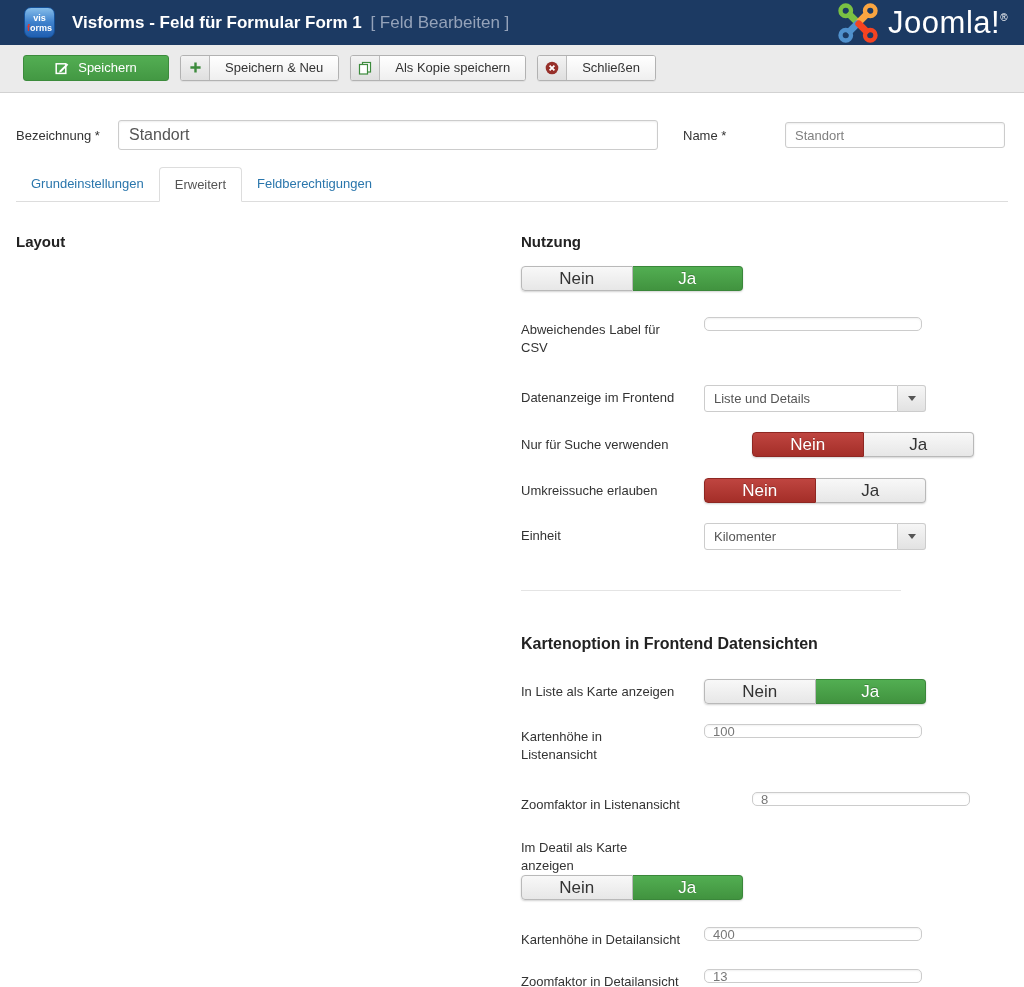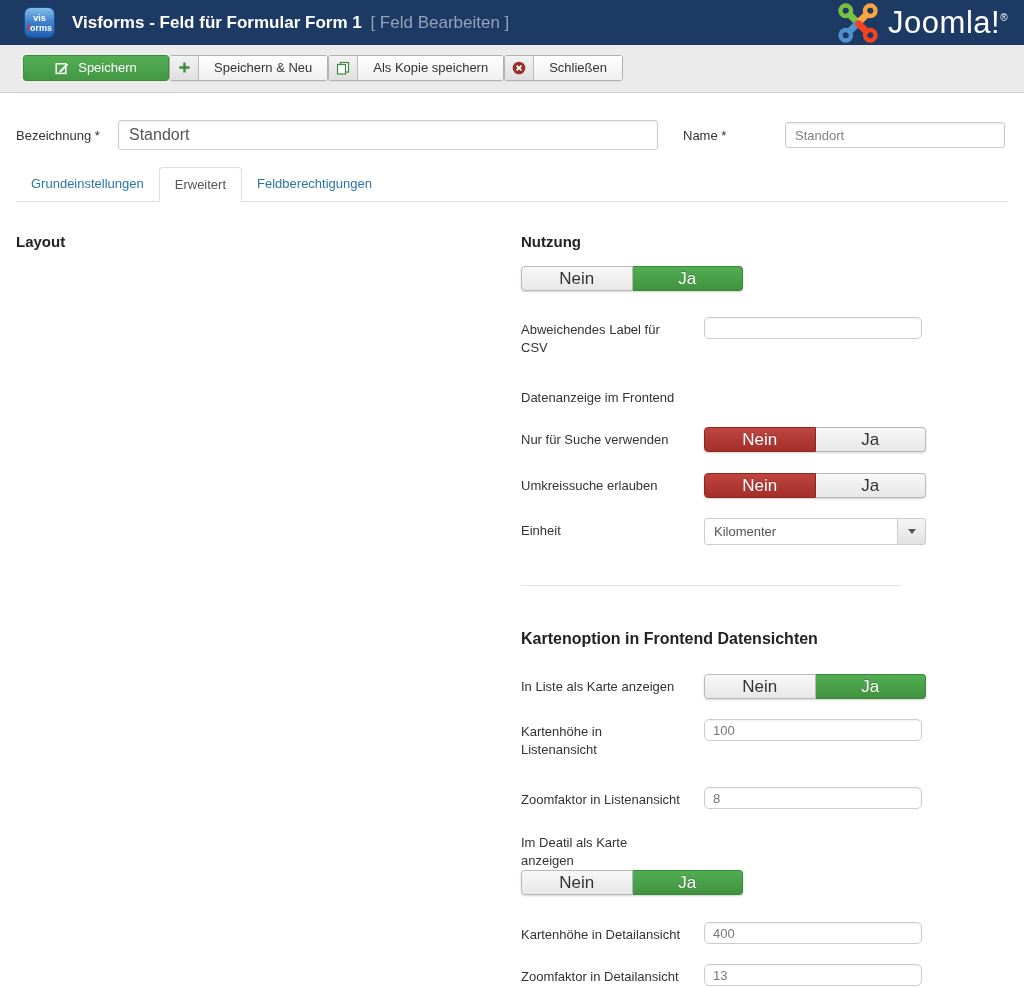--- a/index.html
+++ b/index.html
@@ -22,21 +22,21 @@
   }
   .vis-logo .red { color:#e3372c; }
   .header-title { margin-left:17px; font-size:17px; font-weight:bold; color:#fff; white-space:nowrap; }
   .header-subtitle { color:#94a2b9; font-weight:normal; margin-left:4px; }
   .joomla { margin-left:auto; display:flex; align-items:center; margin-right:2px; }
   .joomla-text { color:#fff; font-size:31px; letter-spacing:0.5px; margin-left:9px; }
   .joomla-reg { color:#fff; font-size:10px; vertical-align:top; line-height:26px; }
 
   
   .toolbar { background:#ebebeb; border-bottom:1px solid #d2d2d2; height:48px;
-             display:flex; align-items:center; padding:0 0 2px 23px; }
+             display:flex; align-items:center; padding:0 0 2px 23px; gap:11px; }
   button.btn { display:inline-flex; align-items:stretch; padding:0; margin:0;
     border:1px solid #b2b2b2; border-radius:3px; background:#fff; height:26px;
     font-family:inherit; font-size:13px; color:#333; cursor:pointer; overflow:hidden;
     box-shadow:0 1px 1px rgba(0,0,0,0.06); }
   .btn .ic { width:29px; display:flex; align-items:center; justify-content:center;
     background:linear-gradient(180deg,#f3f3f3,#dfdfdf); border-right:1px solid #bcbcbc; }
   .btn .tx { display:flex; align-items:center; padding:0 15px;
     background:linear-gradient(180deg,#ffffff,#efefef); }
   button.btn-success { display:inline-flex; align-items:center; justify-content:center; gap:9px;
     width:146px; height:26px; border:1px solid #3c8b3c; border-radius:3px;
@@ -78,37 +78,37 @@
     font-size:17px; font-family:inherit; cursor:pointer; padding:0; margin:0; }
   .seg.l { border-radius:4px 0 0 4px; }
   .seg.r { border-radius:0 4px 4px 0; border-left-width:0 !important; }
   .seg.gray  { background:linear-gradient(180deg,#f8f8f8,#e7e7e7); border:1px solid #b9b9b9; color:#333; }
   .seg.green { background:linear-gradient(180deg,#52ae52,#41933f); border:1px solid #3a873a; color:#fff;
                text-shadow:0 -1px 0 rgba(0,0,0,0.2); }
   .seg.red   { background:linear-gradient(180deg,#bf4540,#a42e28); border:1px solid #8e2722; color:#fff;
                text-shadow:0 -1px 0 rgba(0,0,0,0.2); }
 
   
-  .txt { width:218px; height:22px; border:1px solid #ccc; border-radius:5px;
+  .txt { width:218px; height:14px; border:1px solid #ccc; border-radius:5px;
     padding:0 8px; font-size:13px; color:#777; font-family:inherit;
     box-shadow:inset 0 1px 2px rgba(0,0,0,0.06); }
 
   
   .selectbox { display:flex; width:222px; height:27px; cursor:pointer; }
   .sel-value { flex:1; border:1px solid #ccc; border-radius:3px 0 0 3px; background:#fff;
     display:flex; align-items:center; padding:0 9px; color:#555; }
   .sel-btn { width:28px; border:1px solid #ccc; border-left:none; border-radius:0 3px 3px 0;
     background:linear-gradient(180deg,#f6f6f6,#e2e2e2); display:flex; align-items:center; justify-content:center; }
   .caret { width:0; height:0; border-left:4px solid transparent; border-right:4px solid transparent;
     border-top:5px solid #555; }
 
   hr.divider { border:none; border-top:1px solid #e4e4e4; width:380px; margin:40px 0 44px 0; }
 
   
-  .mb20 { margin-bottom:20px; } .mb21 { margin-bottom:21px; }
+  .mb20 { margin-bottom:20px; } .mb21 { margin-bottom:21px;gap:48px; }
   .mb26 { margin-bottom:26px; } .mb27 { margin-bottom:27px;flex-direction:column; } .mb28 { margin-bottom:28px; }
 </style>
 </head>
 <body>
 
 <div class="header">
   <div class="vis-logo">
     <span>vis</span>
     <span><span class="red">f</span><span>orms</span></span>
   </div>
@@ -201,20 +201,26 @@
     </div>
 
     <div class="frow mb28">
       <span class="lbl">Abweichendes Label für
 CSV</span>
       <input class="txt" type="text" value="" style="">
     </div>
 
     <div class="frow mb20">
       <span class="lbl">Datenanzeige im Frontend</span>
+      <div class="selectbox">
+        <div class="sel-value">Liste und Details</div>
+        <div class="sel-btn">
+            <span class="caret"></span>
+          </div>
+      </div>
     </div>
 
     <div class="frow mb21">
       <span class="lbl">Nur für Suche verwenden</span>
       <div class="toggle">
         <button class="seg l red">Nein</button>
         <button class="seg r gray">Ja</button>
       </div>
     </div>
 

